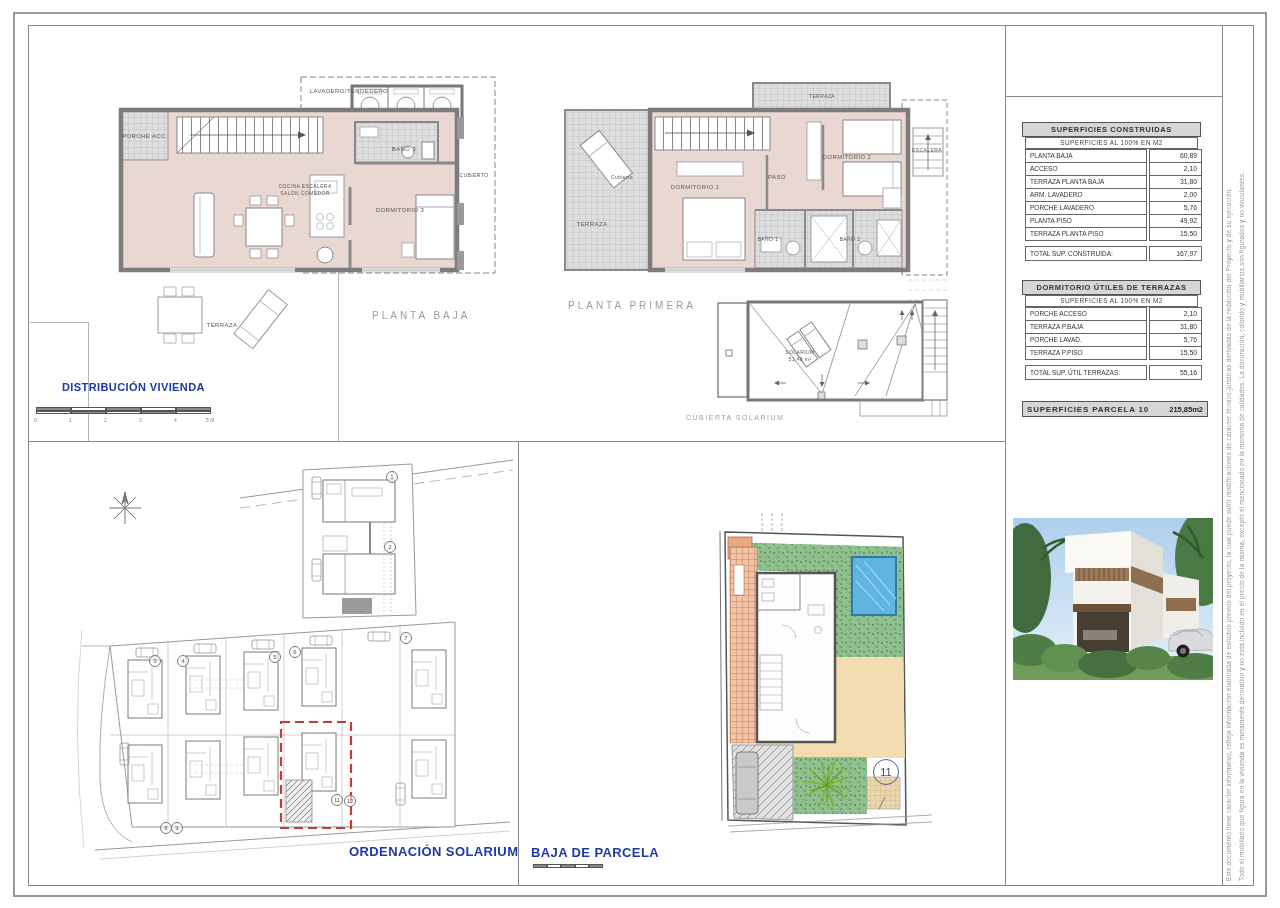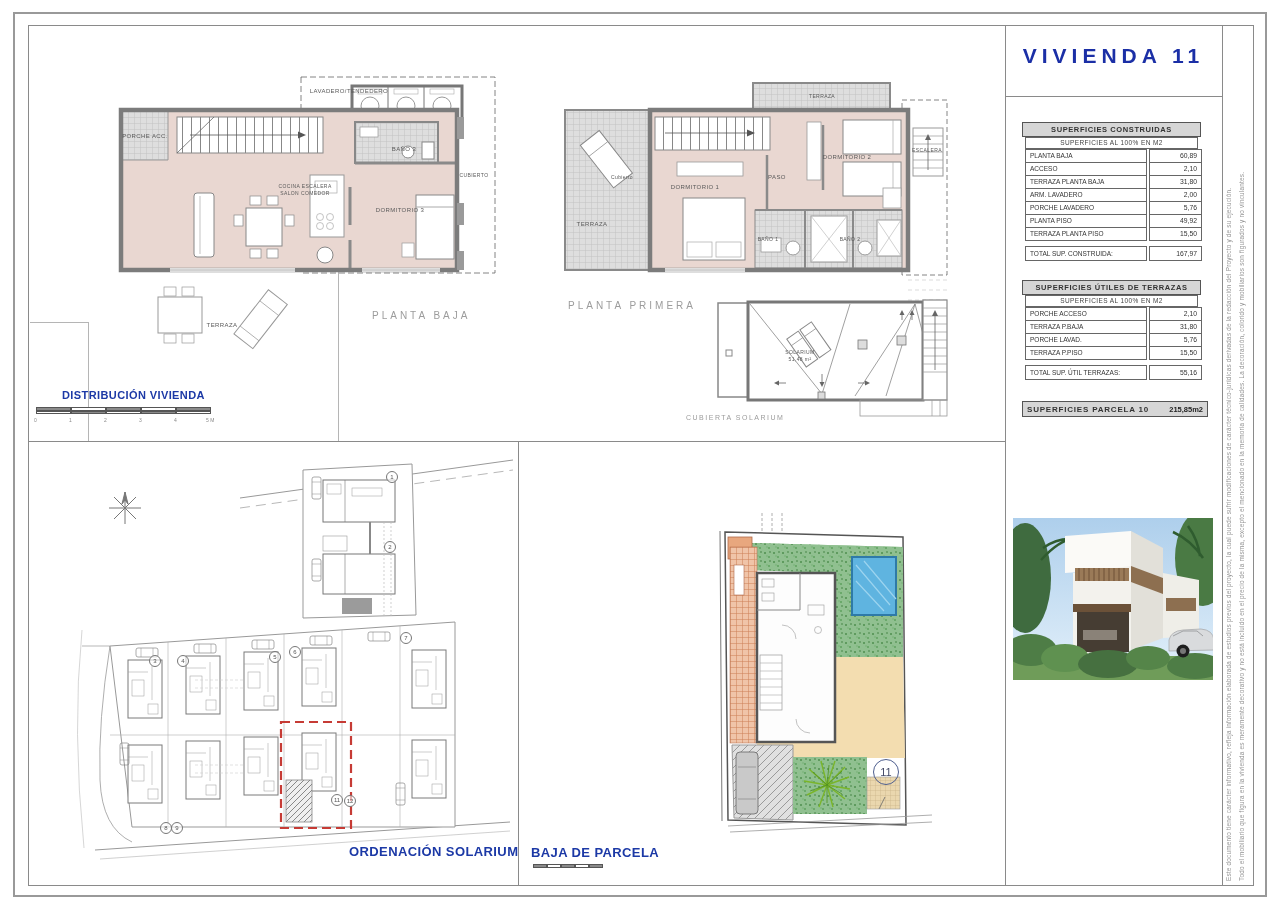--- a/index.html
+++ b/index.html
@@ -270,21 +270,21 @@
     <path d="M213 18H237M213 26H237M213 34H237M213 42H237M213 50H237M213 58H237M213 66H237M213 74H237M213 82H237" stroke="#999" stroke-width="0.7"></path>
     <path d="M225 80 V22" stroke="#666" stroke-width="0.8"></path>
       <path d="M225 20 l-3 6 h6 z" fill="#666"></path>
     <rect x="150" y="110" width="87" height="16" fill="none" stroke="#999" stroke-width="0.8"></rect>
     <path d="M222 110 V126 M230 110 V126" stroke="#999" stroke-width="0.7"></path>
   </svg>
   <span class="rl rls" style="left:800px;top:349px">SOLARIUM</span>
   <span class="rl rls" style="left:800px;top:356px">51,48 m²</span>
   <span class="pt" style="left:686px;top:414px;font-size:7px;letter-spacing:1.5px">CUBIERTA SOLARIUM</span>
 
-  <span class="bl" style="left:62px;top:389px;font-size:11px">DISTRIBUCIÓN VIVIENDA</span>
+  <span class="bl" style="left:62px;top:381px;font-size:11px">DISTRIBUCIÓN VIVIENDA</span>
   <div class="sbar" style="left:36px;top:407px">
     <div class="sc-d" style="width:35px"></div>
       <div class="sc-l" style="width:35px"></div>
       <div class="sc-d" style="width:35px"></div>
       <div class="sc-l" style="width:35px"></div>
       <div class="sc-d" style="width:35px"></div>
   </div>
   <div class="sbar" style="left:36px;top:410.5px">
     <div class="sc-l" style="width:35px"></div>
       <div class="sc-d" style="width:35px"></div>
@@ -434,42 +434,41 @@
   <span class="pn11" style="left:873px;top:759px">11</span>
   <span class="bl" style="left:531px;top:845px">BAJA DE PARCELA</span>
   <div class="sbar" style="left:533px;top:864px">
     <div class="sc-d" style="width:14px"></div>
       <div class="sc-l" style="width:14px"></div>
       <div class="sc-d" style="width:14px"></div>
       <div class="sc-l" style="width:14px"></div>
       <div class="sc-d" style="width:14px"></div>
   </div>
 
-  <div class="tb-title">VIVIENDA  11</div>
 
   <div class="thead" style="top:122px">SUPERFICIES CONSTRUIDAS</div>
   <div class="tsub" style="top:137px">SUPERFICIES AL 100% EN M2</div>
   <div class="trow-l" style="top:150px">PLANTA BAJA</div>
   <div class="trow-v" style="top:150px">60,89</div>
   <div class="trow-l" style="top:163px">ACCESO</div>
   <div class="trow-v" style="top:163px">2,10</div>
   <div class="trow-l" style="top:176px">TERRAZA PLANTA BAJA</div>
   <div class="trow-v" style="top:176px">31,80</div>
   <div class="trow-l" style="top:189px">ARM. LAVADERO</div>
   <div class="trow-v" style="top:189px">2,00</div>
   <div class="trow-l" style="top:202px">PORCHE LAVADERO</div>
   <div class="trow-v" style="top:202px">5,76</div>
   <div class="trow-l" style="top:215px">PLANTA PISO</div>
   <div class="trow-v" style="top:215px">49,92</div>
   <div class="trow-l" style="top:228px">TERRAZA PLANTA PISO</div>
   <div class="trow-v" style="top:228px">15,50</div>
   <div class="trow-l" style="top:247px;height:13px;line-height:13px">TOTAL SUP. CONSTRUIDA:</div>
   <div class="trow-v" style="top:247px;height:13px;line-height:13px">167,97</div>
 
-  <div class="thead" style="top:280px">SUPERFICIES ÚTILES DE TERRAZAS</div>
+  <div class="thead" style="top:280px">DORMITORIO ÚTILES DE TERRAZAS</div>
   <div class="tsub" style="top:295px">SUPERFICIES AL 100% EN M2</div>
   <div class="trow-l" style="top:308px">PORCHE ACCESO</div>
   <div class="trow-v" style="top:308px">2,10</div>
   <div class="trow-l" style="top:321px">TERRAZA P.BAJA</div>
   <div class="trow-v" style="top:321px">31,80</div>
   <div class="trow-l" style="top:334px">PORCHE LAVAD.</div>
   <div class="trow-v" style="top:334px">5,76</div>
   <div class="trow-l" style="top:347px">TERRAZA P.PISO</div>
   <div class="trow-v" style="top:347px">15,50</div>
   <div class="trow-l" style="top:366px;height:13px;line-height:13px">TOTAL SUP. ÚTIL TERRAZAS:</div>

